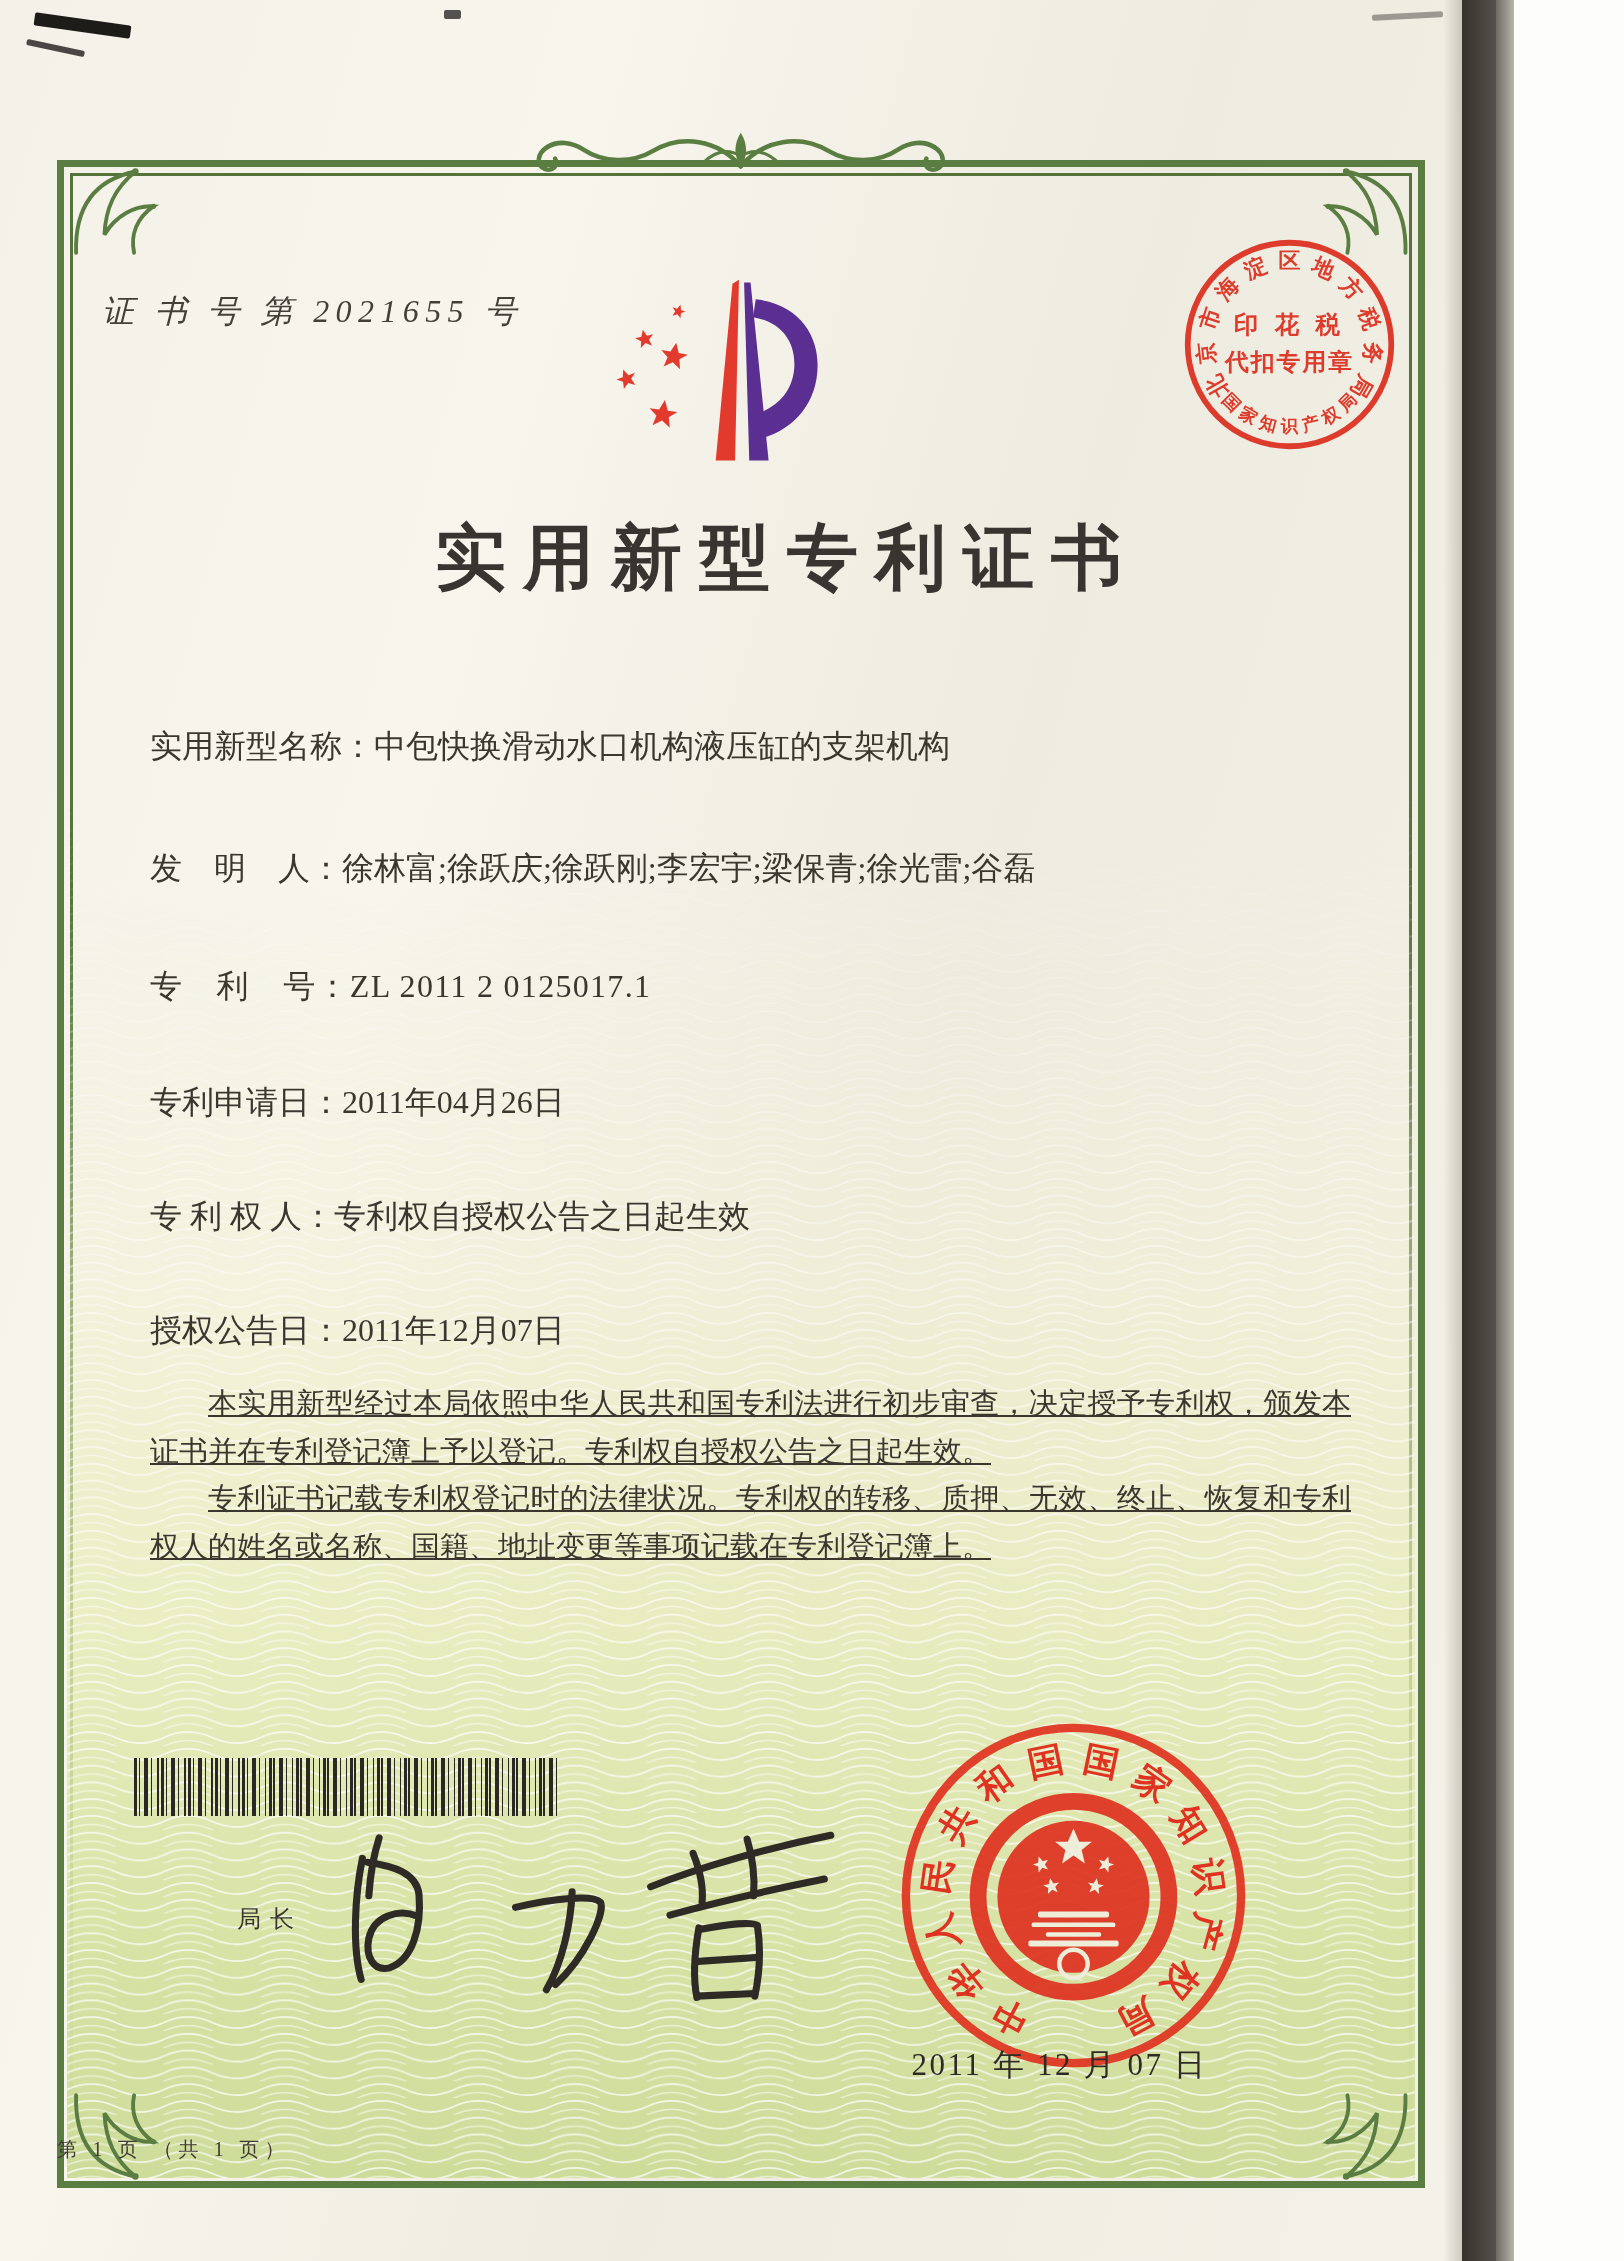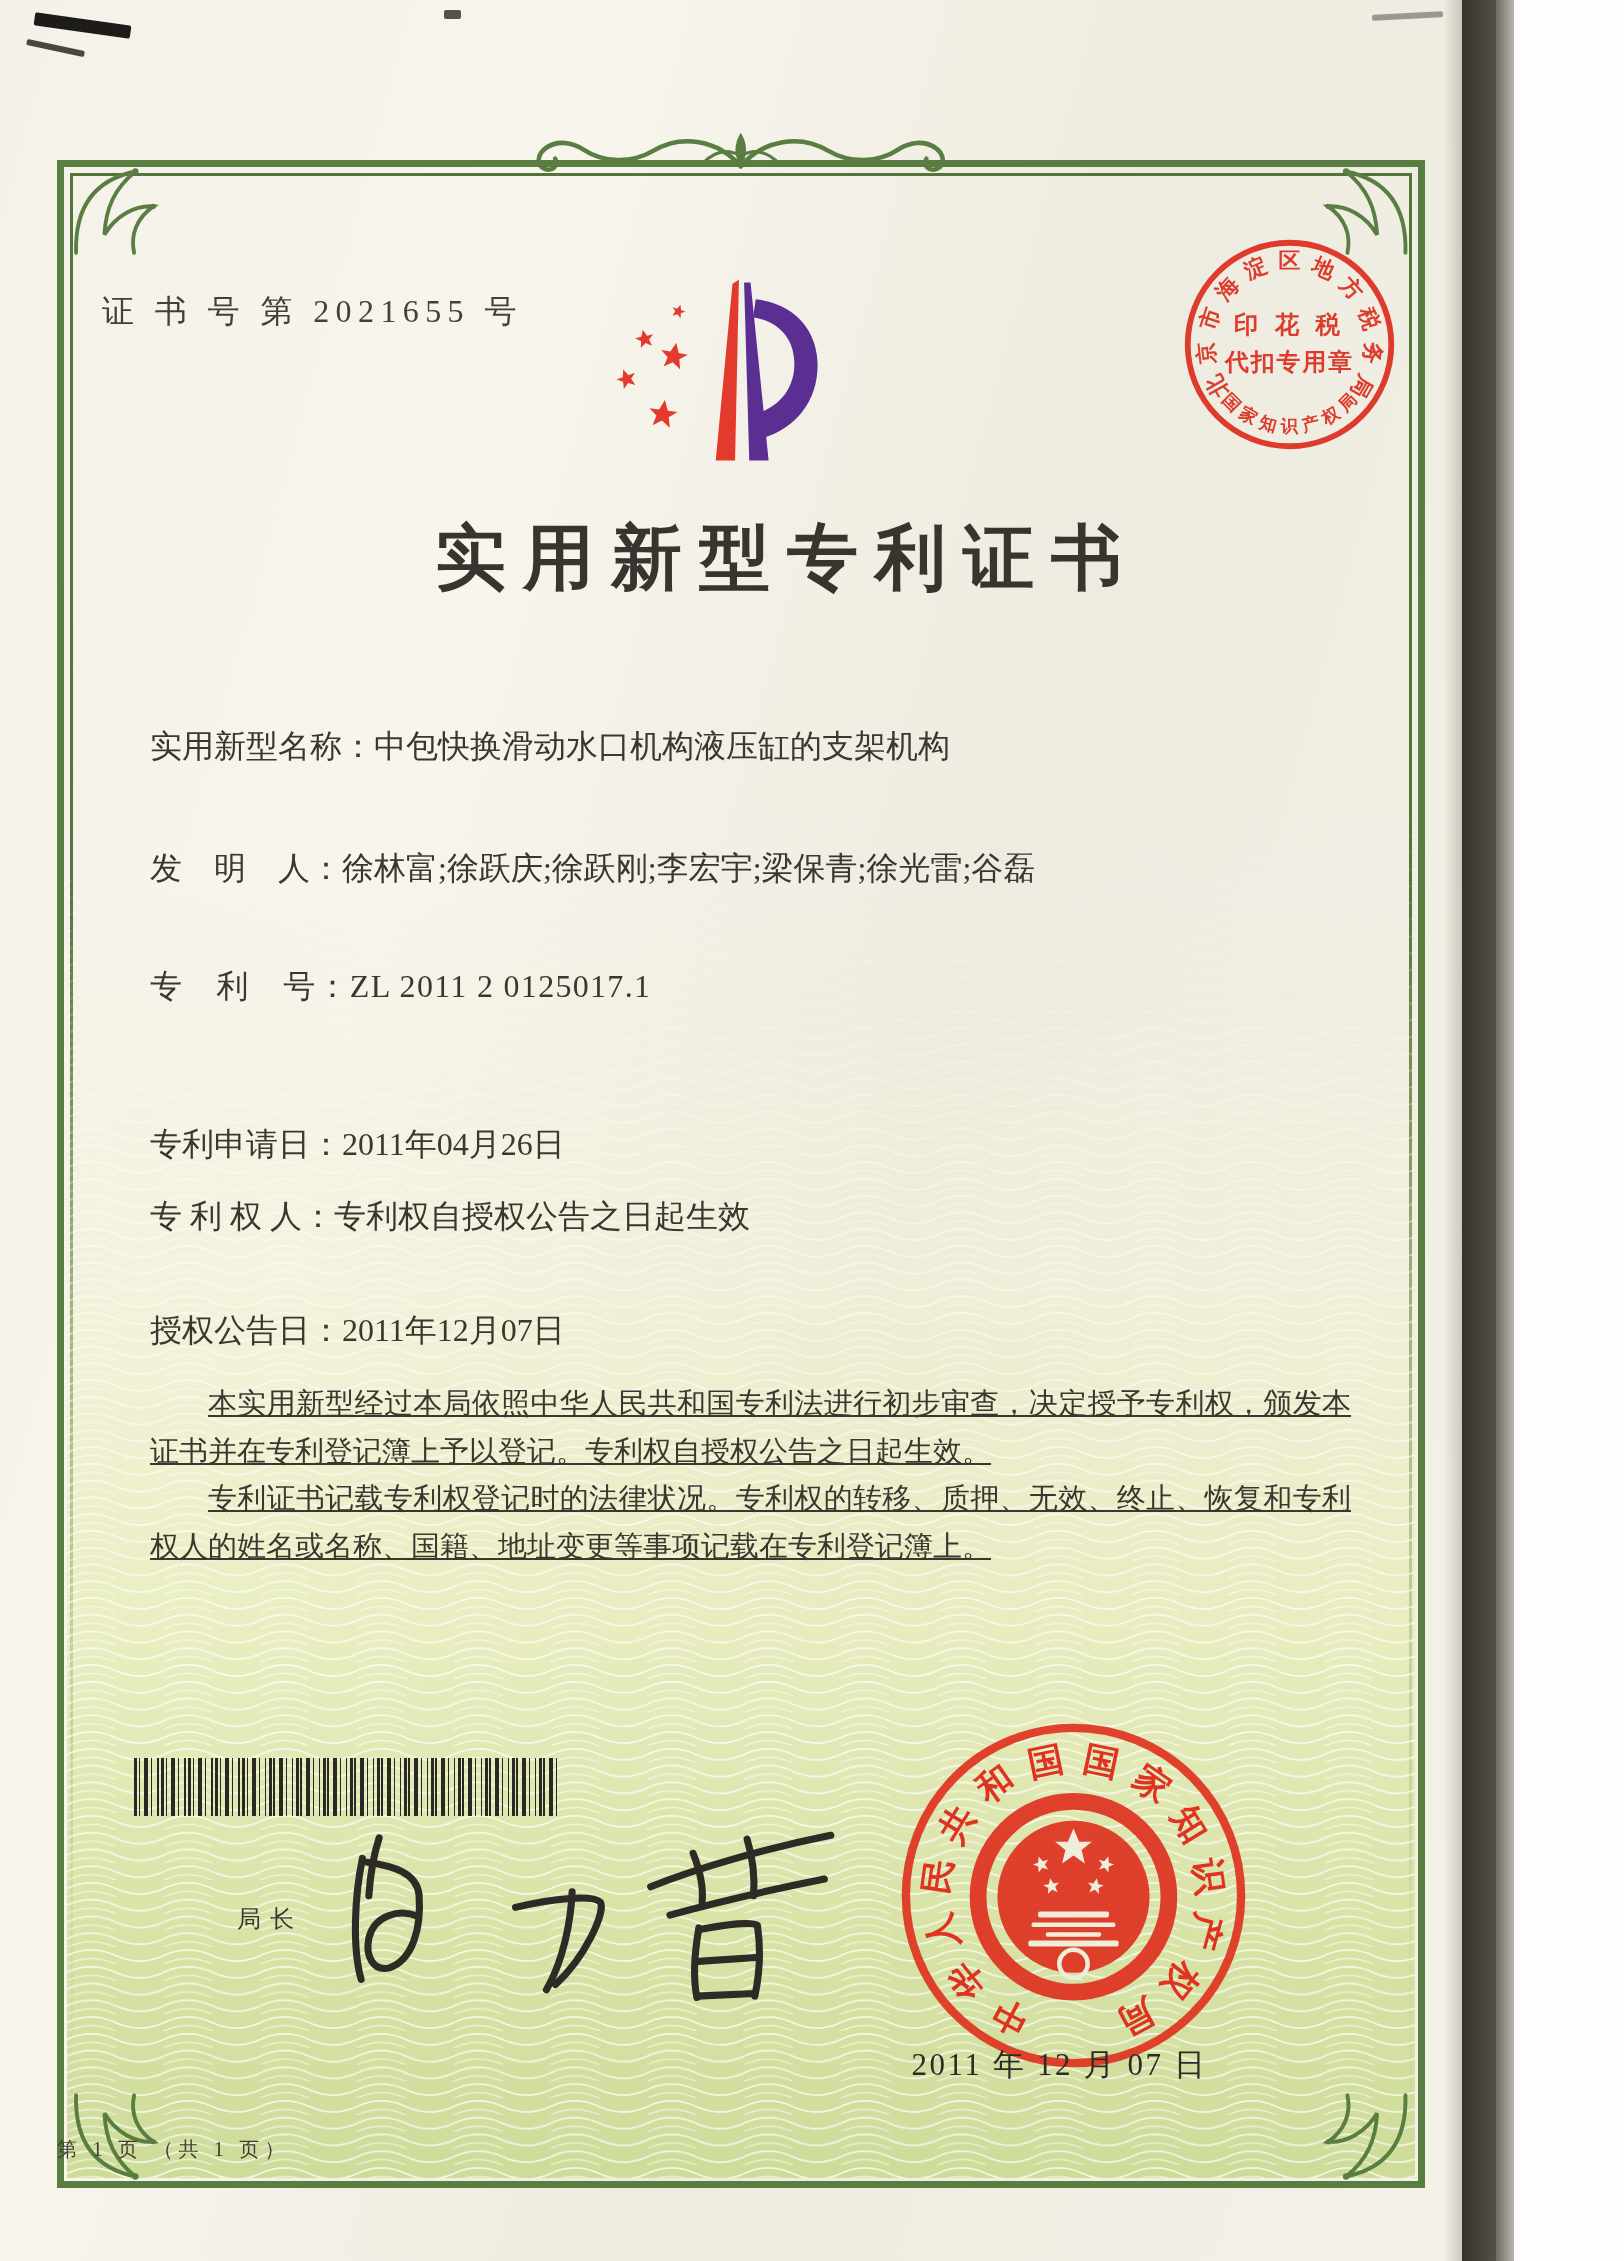--- a/index.html
+++ b/index.html
@@ -24,24 +24,24 @@
   .frame{position:absolute;left:57px;top:160px;width:1368px;height:2028px;border:7.7px solid #5a7d41;}
   .frame-inner{position:absolute;left:5.8px;top:5.8px;right:5.8px;bottom:5.8px;border:3.2px solid #54743c;}
   
   .tint{position:absolute;left:67px;top:170px;width:1348px;height:2008px;pointer-events:none;
     background:linear-gradient(180deg,rgba(236,233,218,0) 0%,rgba(236,233,218,0) 36%,rgba(240,240,206,.45) 55%,rgba(230,236,180,.75) 72%,rgba(214,226,162,.95) 88%,rgba(206,220,154,1) 100%);}
   .waves{position:absolute;left:67px;top:170px;width:1348px;height:2008px;pointer-events:none;
     -webkit-mask-image:linear-gradient(180deg,transparent 0%,transparent 30%,rgba(0,0,0,.6) 52%,#000 75%);
     mask-image:linear-gradient(180deg,transparent 0%,transparent 30%,rgba(0,0,0,.6) 52%,#000 75%);}
   .deco{position:absolute;left:0;top:0;pointer-events:none;}
   
-  .cert-number{position:absolute;left:102px;top:290px;font-size:32px;letter-spacing:6.4px;color:#444039;}
+  .cert-number{position:absolute;left:102px;top:290px;font-size:32px;letter-spacing:6.4px;color:#444039;font-style:italic;}
   .title{position:absolute;left:57px;top:511px;width:1460px;text-align:center;font-size:71px;font-weight:700;letter-spacing:17px;color:#383430;}
   .field{position:absolute;left:150px;font-size:32px;color:#3b372f;white-space:nowrap;}
-  .f0{top:725px;} .f1{top:847px;} .f2{top:965px;letter-spacing:1.3px;} .f3{top:1081px;margin-top:42px;} .f4{top:1195px;} .f5{top:1309px;}
+  .f0{top:725px;} .f1{top:847px;} .f2{top:965px;letter-spacing:1.3px;} .f3{top:1081px;} .f4{top:1195px;} .f5{top:1309px;}
   .body-text{position:absolute;left:150px;top:1380px;width:1201px;font-size:29px;line-height:1.64;text-align:justify;color:#3b372f;}
   .body-text p{margin:0;text-indent:2em;text-decoration:underline;}
   .barcode{position:absolute;left:134px;top:1758px;width:427px;height:58px;
     background:repeating-linear-gradient(90deg,#2b2722 0 2.6px,transparent 2.6px 4.5px,#2b2722 4.5px 5.8px,transparent 5.8px 9.7px,#2b2722 9.7px 14px,transparent 14px 17px,#2b2722 17px 18px,transparent 18px 22.6px,#2b2722 22.6px 24.5px,transparent 24.5px 27px);}
   .director-label{position:absolute;left:237px;top:1903px;font-size:24px;letter-spacing:9px;color:#3a362f;}
   .signature-svg{position:absolute;left:322px;top:1825px;}
   .seal-svg{position:absolute;left:893px;top:1715px;}
   .stamp-svg{position:absolute;left:1180px;top:235px;}
   .logo-svg{position:absolute;left:606px;top:276px;}
   .seal-date{position:absolute;left:908px;top:2044px;width:303px;text-align:center;font-size:31px;letter-spacing:2.6px;color:#2e2a26;z-index:5;}

